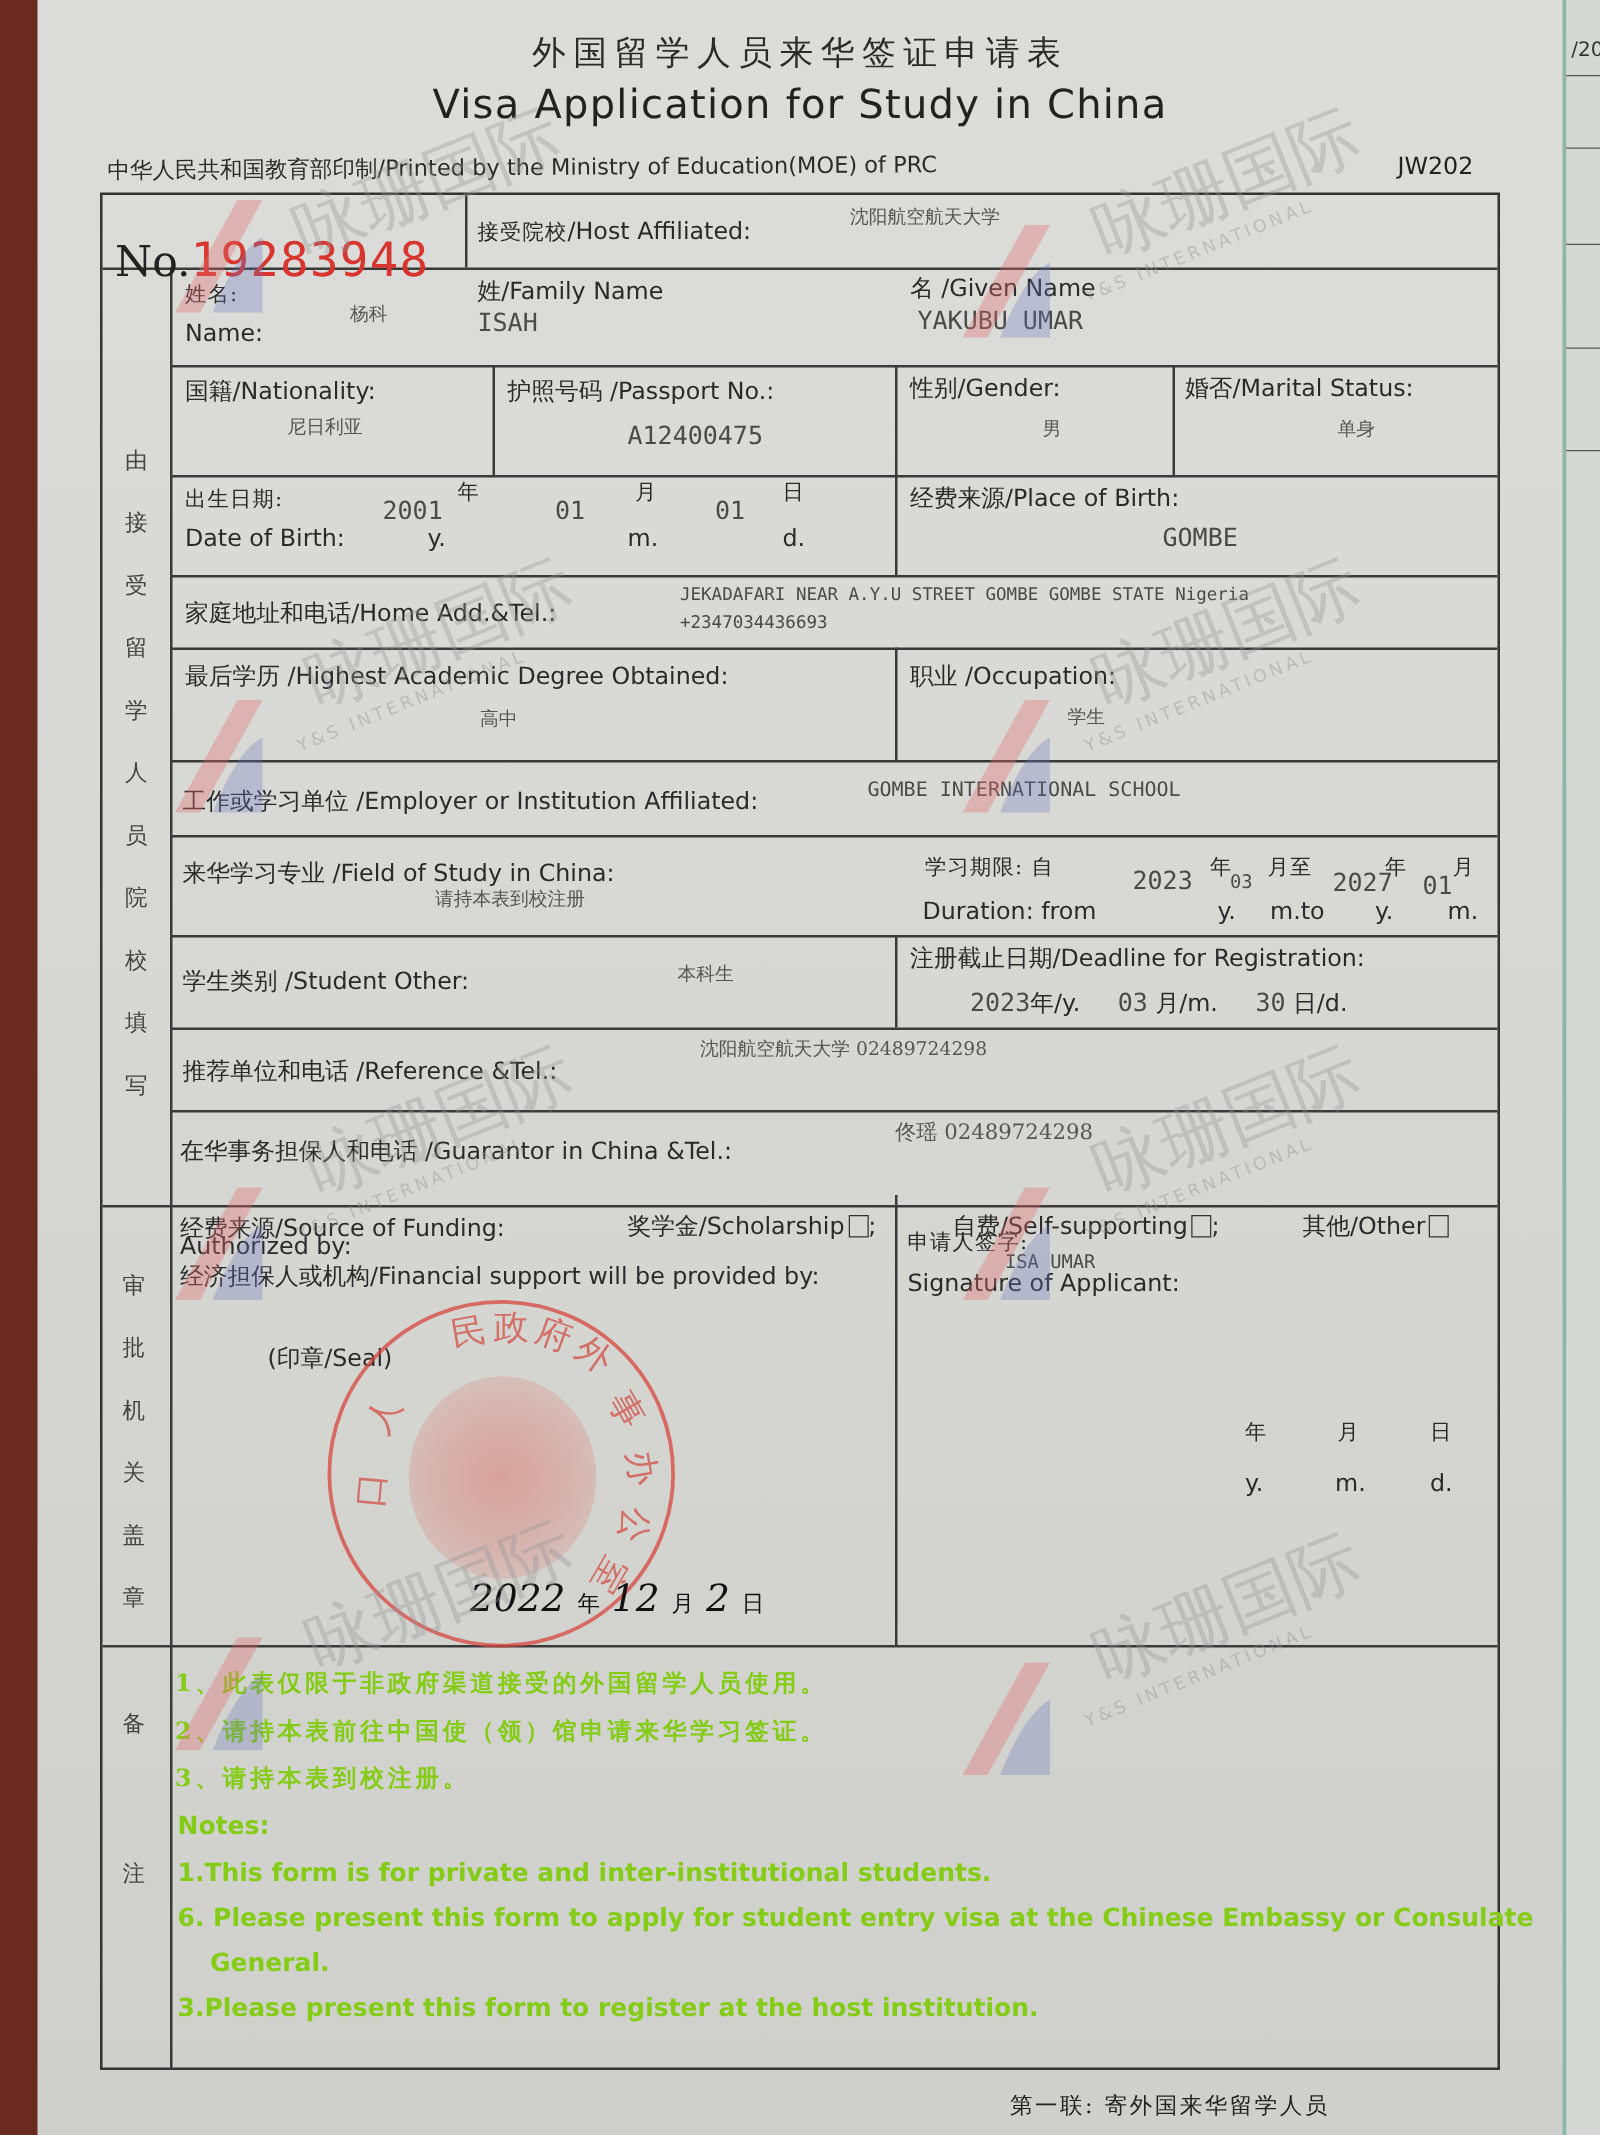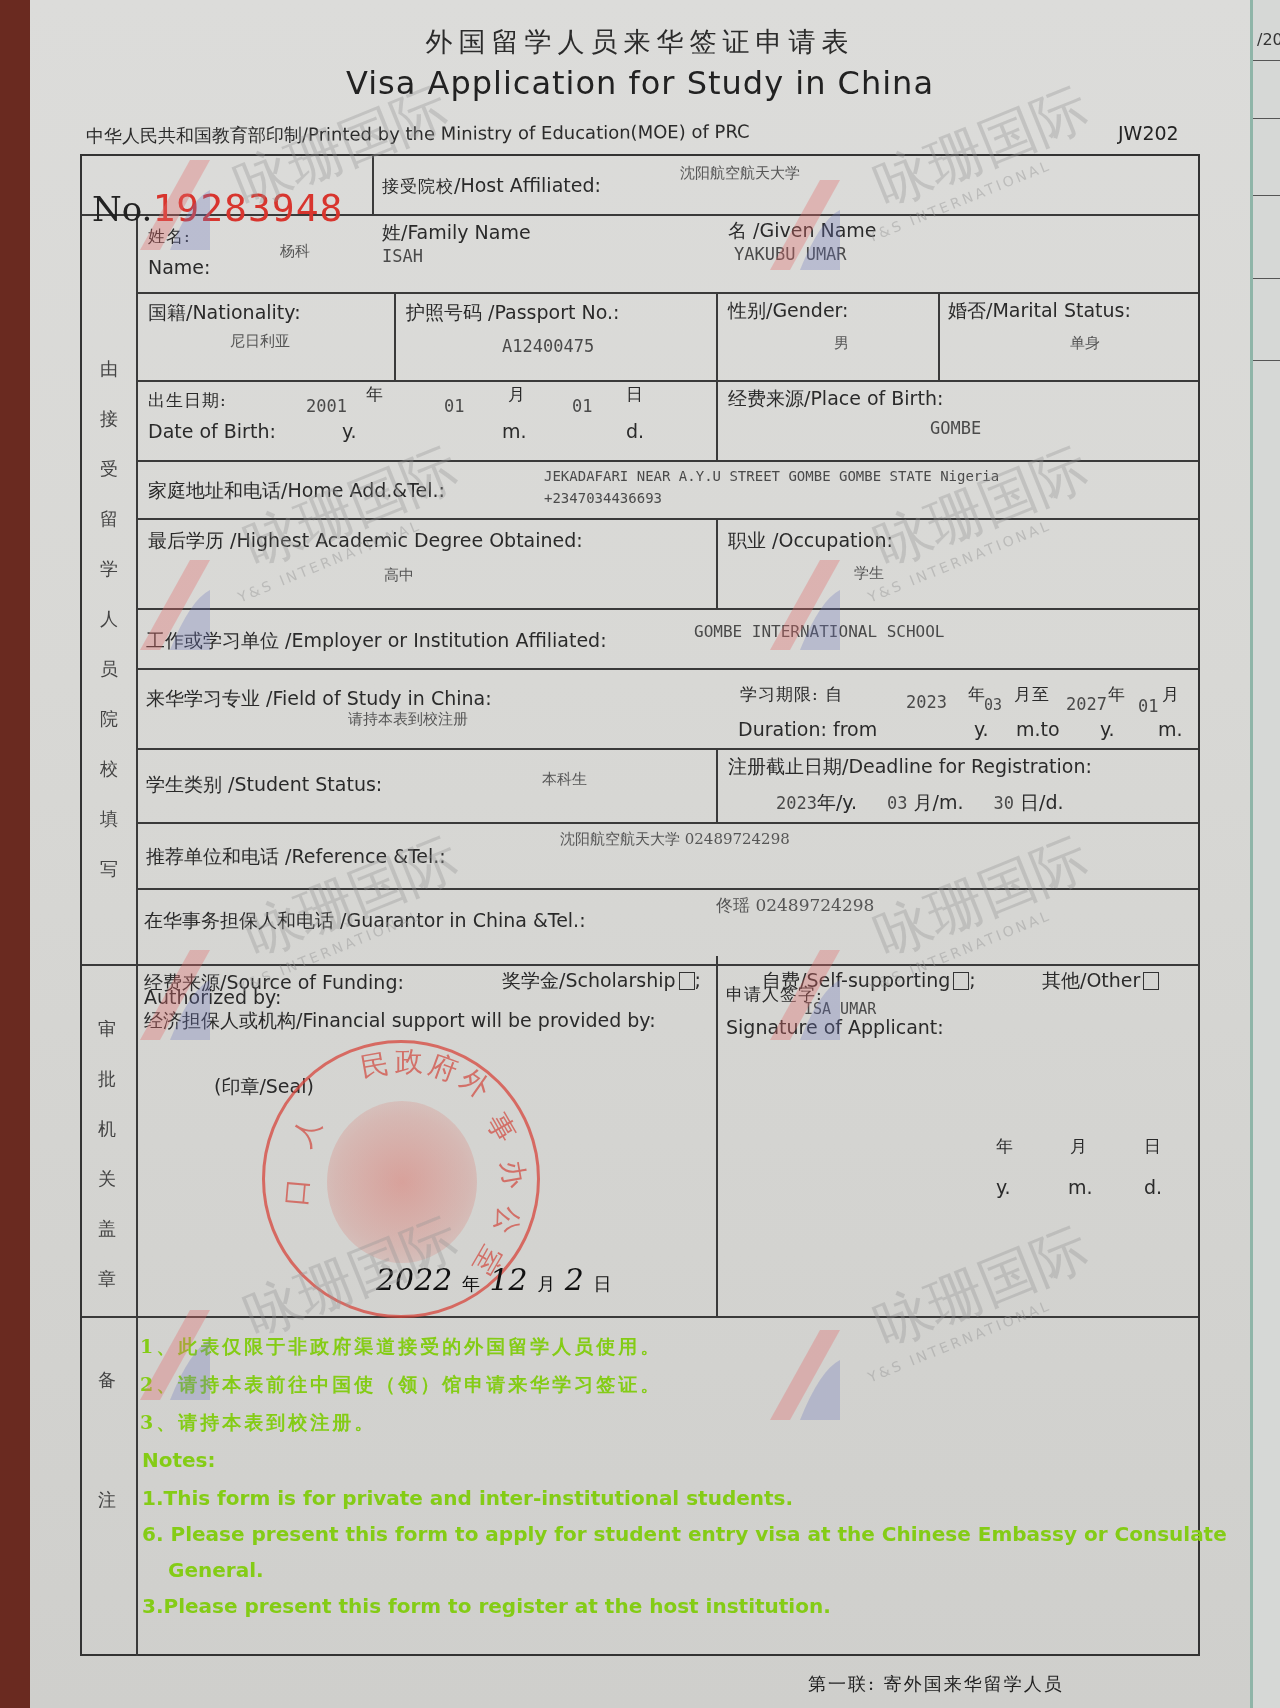--- a/index.html
+++ b/index.html
@@ -25,21 +25,21 @@
     .title-en { position: absolute; top: 64px; left: 0; width: 1280px; text-align: center; font-size: 32px; color: #222; letter-spacing: 1px; }
     .printed { position: absolute; top: 122px; left: 86px; font-size: 18px; color: #2b2b2b; transform: rotate(-0.4deg); }
     .code { position: absolute; top: 122px; left: 1118px; font-size: 19px; color: #222; }
 
     .form { position: absolute; left: 80px; top: 154px; width: 1120px; height: 1502px; border: 2px solid #333; }
     .hline { position: absolute; border-top: 2px solid #3a3a3a; }
     .vline { position: absolute; border-left: 2px solid #3a3a3a; }
 
     .lbl { position: absolute; font-size: 19px; color: #2a2a2a; white-space: nowrap; }
     .lbl .cn { font-family: "DejaVu Serif", serif; font-size: 17px; letter-spacing: 1px; }
-    .val { position: absolute; font-family: "DejaVu Sans Mono", monospace; font-size: 17px; color: #4a4a4a; white-space: nowrap; }
+    .val { position: absolute; font-family: "DejaVu Sans Mono", monospace; font-size: 20px; color: #4a4a4a; white-space: nowrap; }
     .valcn { position: absolute; font-family: "DejaVu Serif", serif; font-size: 15px; color: #555; white-space: nowrap; }
     .no-label { position: absolute; left: 10px; top: 10px; font-family: "DejaVu Serif", serif; font-size: 34px; color: #222; margin-top: 20px; }
     .no-num { color: #d8352e; font-family: "DejaVu Sans Mono", monospace; font-size: 38px; letter-spacing: 1px; }
 
     .vert { position: absolute; font-family: "DejaVu Serif", serif; font-size: 18px; color: #444; width: 24px; text-align: center; line-height: 50px; }
     .checkbox { display: inline-block; width: 16px; height: 18px; border: 1.5px solid #333; vertical-align: -3px; margin-left: 3px; }
 
     .note { position: absolute; font-size: 20px; color: #84cc16; white-space: nowrap; font-weight: bold; }
     .note-cn { font-family: "DejaVu Serif", serif; font-size: 19px; letter-spacing: 3px; }
 
@@ -175,21 +175,21 @@
   <div class="lbl" style="left:932px;top:526px"><span class="cn">月至</span></div>
   <div class="val" style="left:984px;top:538px">2027</div>
   <div class="lbl" style="left:1026px;top:526px"><span class="cn">年</span></div>
   <div class="val" style="left:1056px;top:540px">01</div>
   <div class="lbl" style="left:1080px;top:526px"><span class="cn">月</span></div>
   <div class="lbl" style="left:892px;top:562px">y.</div>
   <div class="lbl" style="left:934px;top:562px">m.to</div>
   <div class="lbl" style="left:1018px;top:562px">y.</div>
   <div class="lbl" style="left:1076px;top:562px">m.</div>
 
-  <div class="lbl" style="left:64px;top:616px">学生类别 /Student Status:</div>
+  <div class="lbl" style="left:64px;top:616px">学生类别 /Student Other:</div>
   <div class="valcn" style="left:460px;top:614px">本科生</div>
   <div class="lbl" style="left:646px;top:598px">注册截止日期/Deadline for Registration:</div>
   <div class="lbl" style="left:694px;top:634px">
     <span class="val" style="position:static">2023</span><span>年/y.</span>
     <span style="display:inline-block;width:24px"></span><span class="val" style="position:static">03</span> <span>月/m.</span>
     <span style="display:inline-block;width:24px"></span><span class="val" style="position:static">30</span> <span>日/d.</span>
   </div>
 
   <div class="lbl" style="left:64px;top:688px">推荐单位和电话 /Reference &amp;Tel.:</div>
   <div class="valcn" style="left:478px;top:674px">沈阳航空航天大学 02489724298</div>

